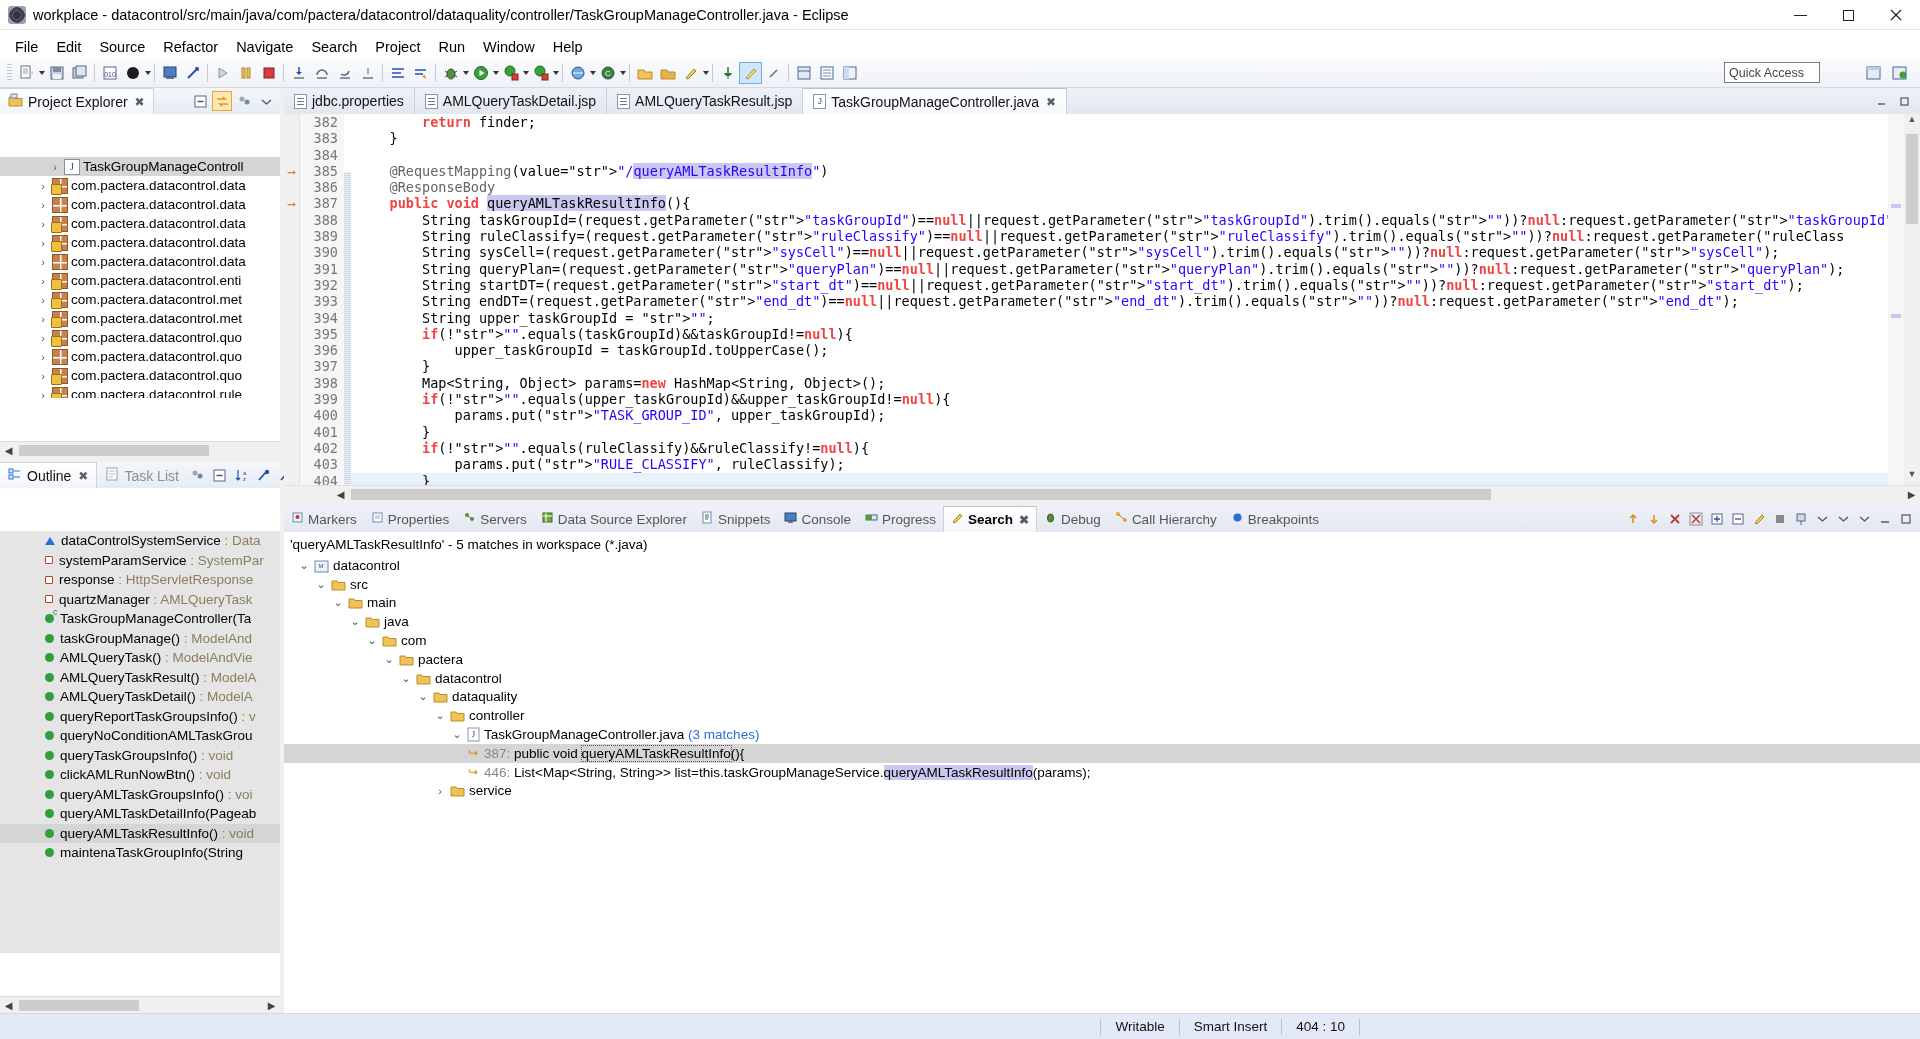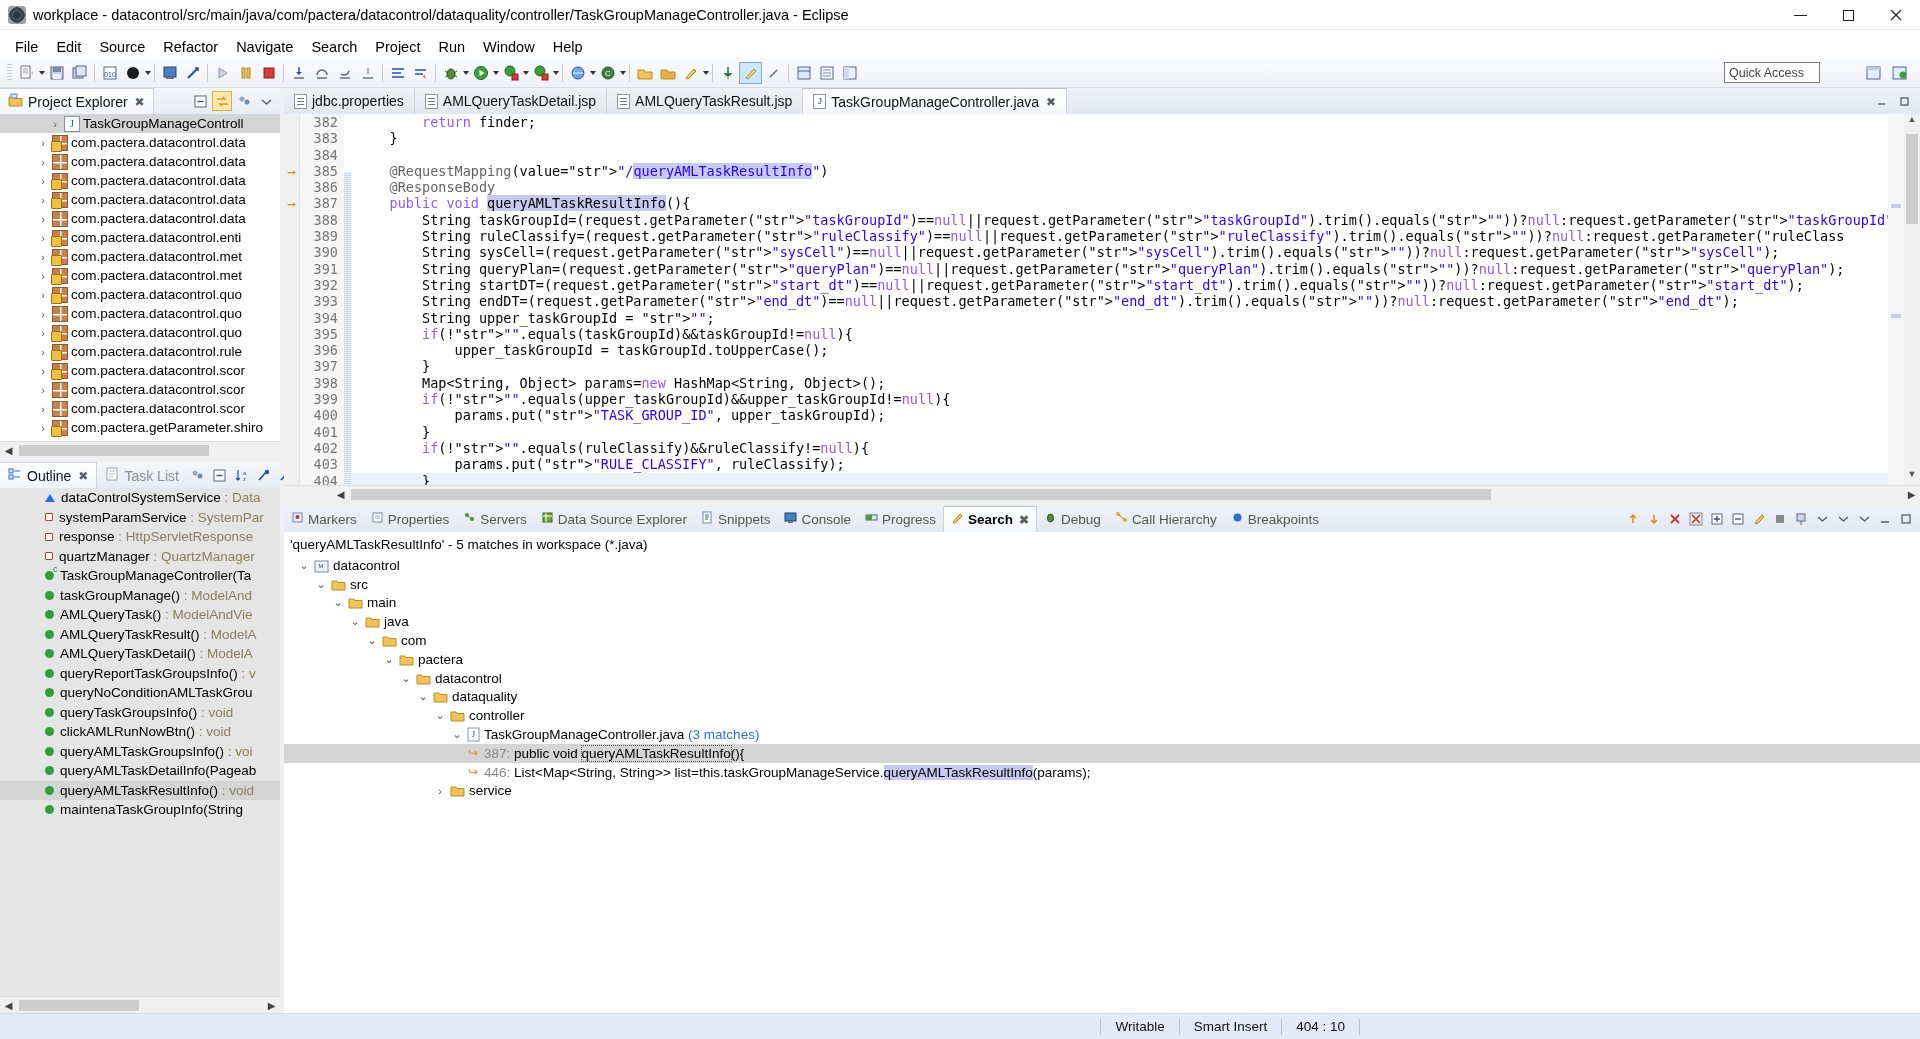--- a/index.html
+++ b/index.html
@@ -92,21 +92,21 @@
   }
   .persp { position: absolute; right: 8px; top: 4px; display: flex; gap: 2px; }
   .perspbtn { width: 24px; height: 22px; display:flex; align-items:center; justify-content:center; }
 
   
   .main { flex: 1; display: flex; min-height: 0; background: #f0f0f0; }
 
   
   .leftcol { width: 280px; min-width: 280px; display: flex; flex-direction: column; }
 
-  .viewpanel { display: flex; flex-direction: column; min-height: 0; background: #fff; }
+  .viewpanel { display: flex; flex-direction: column; min-height: 0; background: #fff; gap: 43px; }
 
   .viewtabs {
     height: 26px; min-height: 26px;
     display: flex; align-items: stretch;
     background: linear-gradient(#f4f6fa,#e7ebf3);
     position: relative;
   }
   .vtab {
     display: flex; align-items: center; gap: 5px;
     padding: 0 8px; font-size: 14px; color: #111;
@@ -204,21 +204,21 @@
   .chgbar { width: 7px; background: #fff; position:relative; }
   .chgbar .seg { position:absolute; left:0; width:7px; background:
       repeating-linear-gradient(0deg,#c9d4ea 0 1px,#eef2f9 1px 2px); }
   .codetext {
     flex: 1; position: relative; overflow: hidden;
     font-family: "DejaVu Sans Mono", monospace; font-size: 13.5px;
     color: #000; white-space: pre; background:#fff;
   }
   .cline { height: 16.3px; line-height: 16.3px; padding-left: 6px; white-space: pre; }
   .cline.curr { background: #eaf1fb; }
-  .kw { color:#8b5cf6; font-weight: normal; }
+  .kw { color:#ef4444; font-weight: bold; }
   .str { color:#2a00ff; }
   .ann { color:#646464;text-align:right; }
   .hl { background:#c8c8f0; }
   .vtoolbarvert { width:16px; background:#f6f6f6; }
 
   .vscroll { width: 16px; background:#f0f0f0; position:relative; }
   .vscroll .thumb { position:absolute; left:2px; width:12px; background:#cdcdcd; }
   .vscroll .arrowup, .vscroll .arrowdn { height:16px; text-align:center; font-size:9px; color:#555; }
 
   .editorhs { height:17px; min-height:17px; background:#f0f0f0; display:flex; align-items:center; border-top:1px solid #e0e0e0;}
@@ -739,21 +739,21 @@
             <div class="orow">
               <span class="obullet field"></span>
               <span class="otext">systemParamService<span class="ty"> : SystemPar</span></span>
             </div>
             <div class="orow">
               <span class="obullet field"></span>
               <span class="otext">response<span class="ty"> : HttpServletResponse</span></span>
             </div>
             <div class="orow">
               <span class="obullet field"></span>
-              <span class="otext">quartzManager<span class="ty"> : QuartzManager</span></span>
+              <span class="otext">quartzManager<span class="ty"> : AMLQueryTask</span></span>
             </div>
             <div class="orow">
               <span class="obullet">
                 <span class="osup">c</span>
               </span>
               <span class="otext">TaskGroupManageController(Ta<span class="ty"></span></span>
             </div>
             <div class="orow">
               <span class="obullet"></span>
               <span class="otext">taskGroupManage()<span class="ty"> : ModelAnd</span></span>

